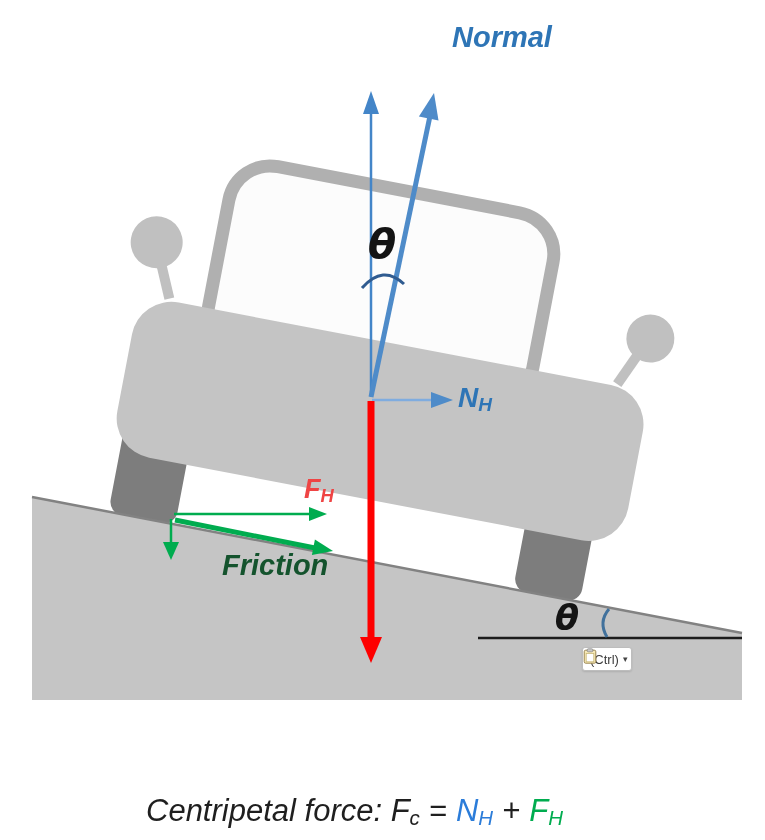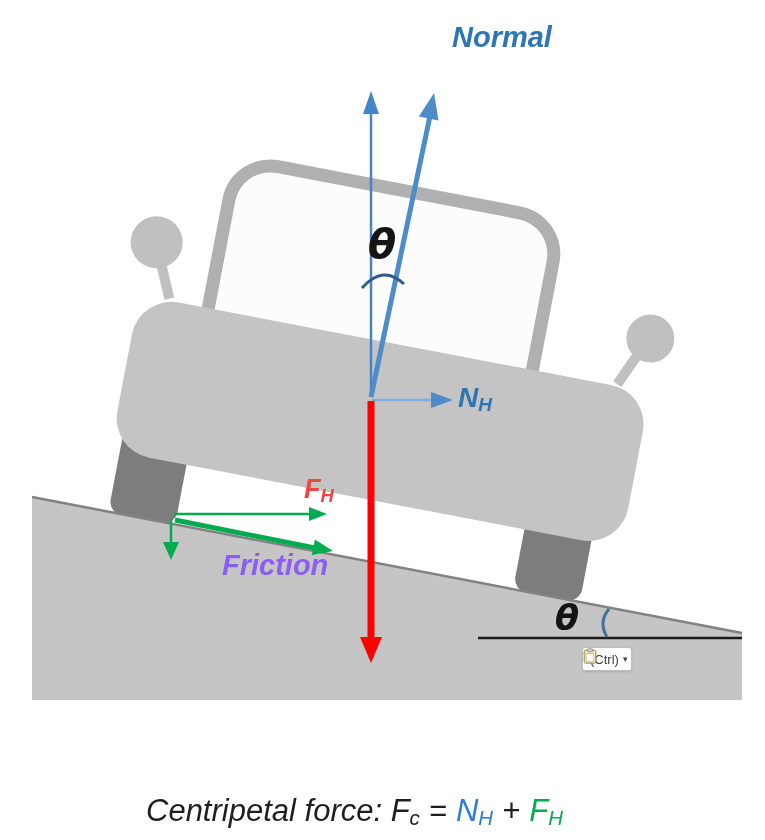--- a/index.html
+++ b/index.html
@@ -11,21 +11,21 @@
   .lbl{position:absolute;font-style:italic;font-weight:700;white-space:nowrap;}
   .lbl sub{font-size:68%;vertical-align:-0.22em;font-style:italic;}
 
   .normal-lbl{left:452px;top:14px;font-size:29px;line-height:47px;color:#2E75B6;}
   .theta-top{left:368px;top:220px;font-size:41px;color:#141414;font-weight:600;
              font-family:"DejaVu Sans",sans-serif;}
   .theta-bottom{left:555px;top:598px;font-size:35px;color:#141414;font-weight:600;
              font-family:"DejaVu Sans",sans-serif;}
   .nh-lbl{left:458px;top:382px;font-size:28px;color:#2E75B6;}
   .fh-lbl{left:304px;top:474px;font-size:27px;color:#ef4444;}
-  .friction-lbl{left:222px;top:549px;font-size:29px;color:#8b5cf6;}
+  .friction-lbl{left:222px;top:549px;font-size:29px;color:#14532d;}
   .weight-lbl{left:326px;top:661px;font-size:32px;color:#FE1010;}
 
   .ctrl-btn{position:absolute;left:582px;top:647px;height:22px;
       background:#ffffff;border:1px solid #BDBDBD;border-radius:3px;
       display:flex;align-items:center;padding:0 4px;gap:3px;cursor:pointer;
       box-shadow:0 1px 2px rgba(0,0,0,0.12);}
   .ctrl-btn .txt{font-size:13px;color:#3B3B3B;font-style:normal;font-weight:400;}
   .ctrl-btn .caret{font-size:9px;color:#444444;margin-left:1px;}
   .clip-icon{display:inline-flex;}
 

